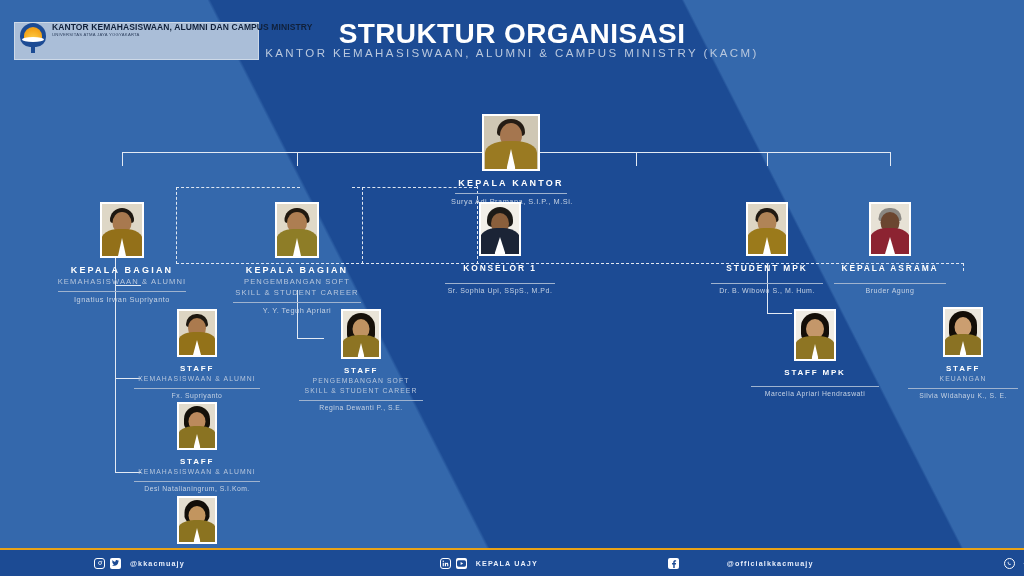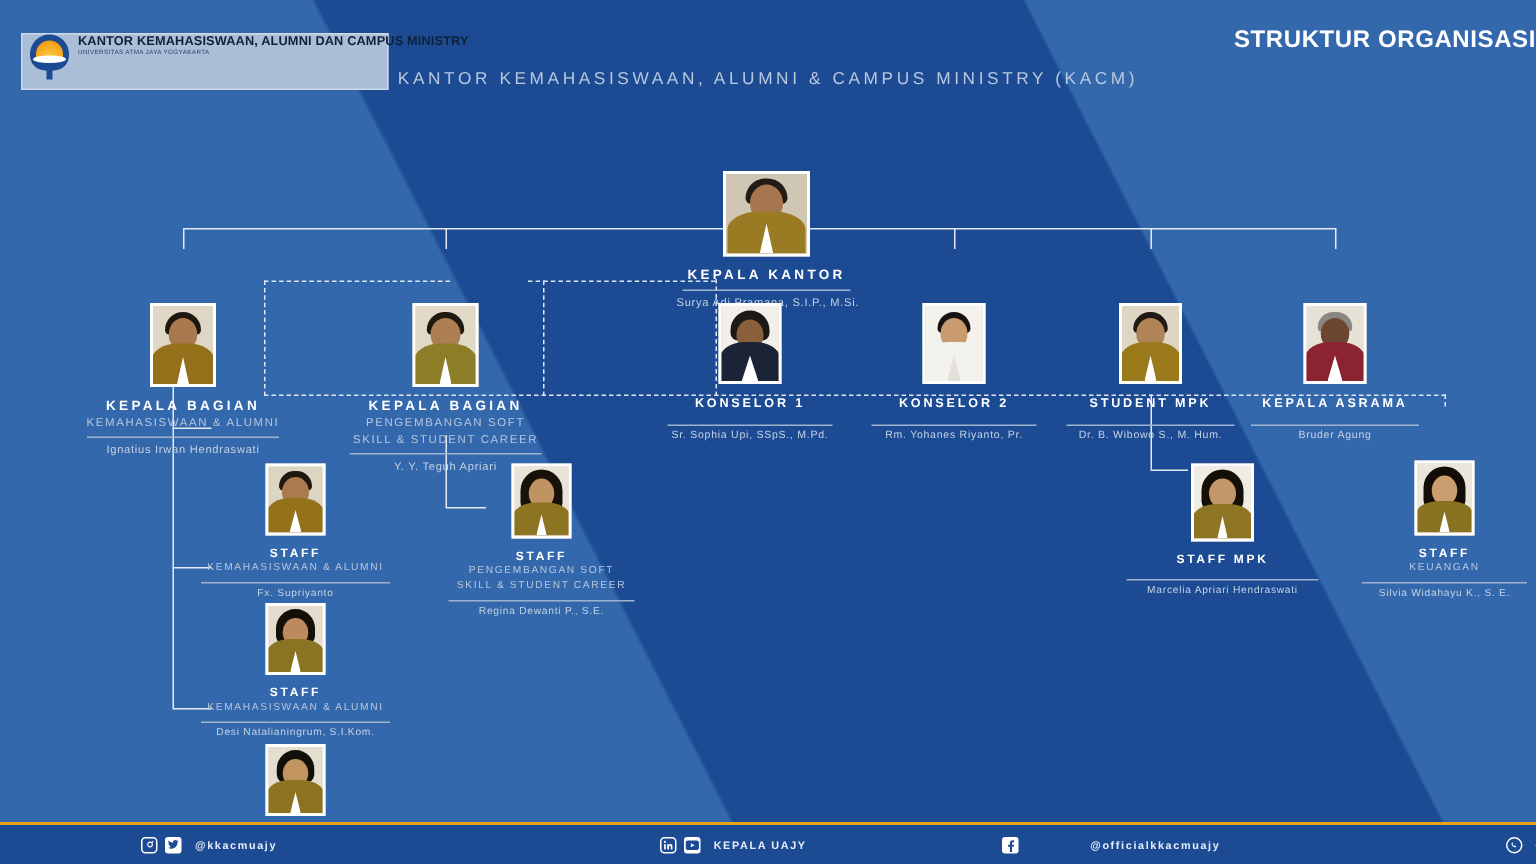--- a/index.html
+++ b/index.html
@@ -98,22 +98,22 @@
     font-size: 4.2px;
     color: #2d3f5e;
     letter-spacing: .25px;
     white-space: nowrap;
     margin-top: 1px;
   }
 
   .head-title {
     position: absolute;
     top: 18px; left: 0; width: 1024px;
-    text-align: right;
-    font-size: 16px;
+    text-align: center;
+    font-size: 28px;
     font-weight: bold;
     color: #ffffff;
     letter-spacing: .4px;
   }
   .head-sub {
     position: absolute;
     top: 47px; left: 0; width: 1024px;
     text-align: center;
     font-size: 11.5px;
     color: #b9c8de;
@@ -347,21 +347,21 @@
     <div class="photo" style="width:44px; height:56px;">
       <div class="bg" style="background:#ded7c6;"></div>
       <div class="hair" style="top:4px; width:24px; height:15px; background:#1d1710; border-radius:12px 12px 3px 3px;"></div>
       <div class="head" style="top:8px; width:19px; height:22px; background:#a8794f;"></div>
       <div class="body" style="width:42px; height:27px; background:#937019;"></div>
       <div class="collar" style="bottom:0; width:8px; height:18px; clip-path:polygon(50% 0,100% 100%,0 100%);"></div>
     </div>
     <div class="role">KEPALA BAGIAN</div>
     <div class="dept">KEMAHASISWAAN &amp; ALUMNI</div>
     <div class="rule" style="width:128px;"></div>
-    <div class="person">Ignatius Irwan Hendraswati</div>
+    <div class="person">Ignatius Irwan Supriyanto</div>
   </div>
 
   <div class="node n-lg" style="left:231px; top:166px; width:132px;">
     <div class="photo" style="width:44px; height:56px;">
       <div class="bg" style="background:#e0d9c8;"></div>
       <div class="hair" style="top:4px; width:25px; height:15px; background:#20190f; border-radius:12px 12px 3px 3px;"></div>
       <div class="head" style="top:8px; width:20px; height:22px; background:#ad7e52;"></div>
       <div class="body" style="width:42px; height:27px; background:#8e7d27;"></div>
       <div class="collar" style="bottom:0; width:8px; height:18px; clip-path:polygon(50% 0,100% 100%,0 100%);"></div>
     </div>
@@ -378,32 +378,20 @@
       <div class="hair" style="top:3px; width:26px; height:20px; background:#1c1a17; border-radius:13px 13px 5px 5px;"></div>
       <div class="head" style="top:9px; width:18px; height:21px; background:#8a5f3c;"></div>
       <div class="body" style="width:40px; height:26px; background:#1b2436;"></div>
       <div class="collar" style="bottom:0; width:11px; height:17px; clip-path:polygon(50% 0,100% 100%,0 100%);"></div>
     </div>
     <div class="role">KONSELOR 1</div>
     <div class="rule" style="width:110px; margin-top:9px;"></div>
     <div class="person">Sr. Sophia Upi, SSpS., M.Pd.</div>
   </div>
 
-  <div class="node n-md" style="left:573px; top:166px; width:126px;">
-    <div class="photo" style="width:42px; height:54px;">
-      <div class="bg" style="background:#f4f2ec;"></div>
-      <div class="hair" style="top:4px; width:22px; height:14px; background:#171310; border-radius:11px 11px 3px 3px;"></div>
-      <div class="head" style="top:8px; width:18px; height:21px; background:#c99a6e;"></div>
-      <div class="body" style="width:40px; height:26px; background:#f2f1ec;"></div>
-      <div class="collar" style="bottom:0; width:9px; height:17px; background:#e2e0d9; clip-path:polygon(50% 0,100% 100%,0 100%);"></div>
-    </div>
-    <div class="role">KONSELOR 2</div>
-    <div class="rule" style="width:110px; margin-top:9px;"></div>
-    <div class="person">Rm. Yohanes Riyanto, Pr.</div>
-  </div>
 
   <div class="node n-md" style="left:704px; top:166px; width:126px;">
     <div class="photo" style="width:42px; height:54px;">
       <div class="bg" style="background:#ded6c4;"></div>
       <div class="hair" style="top:4px; width:23px; height:14px; background:#211a12; border-radius:12px 12px 3px 3px;"></div>
       <div class="head" style="top:8px; width:19px; height:21px; background:#b08457;"></div>
       <div class="body" style="width:40px; height:26px; background:#9b7a1b;"></div>
       <div class="collar" style="bottom:0; width:8px; height:17px; clip-path:polygon(50% 0,100% 100%,0 100%);"></div>
     </div>
     <div class="role">STUDENT MPK</div>

